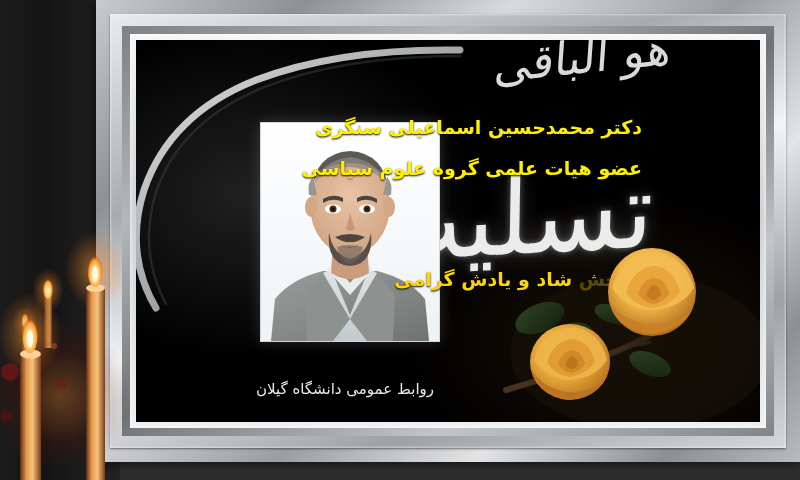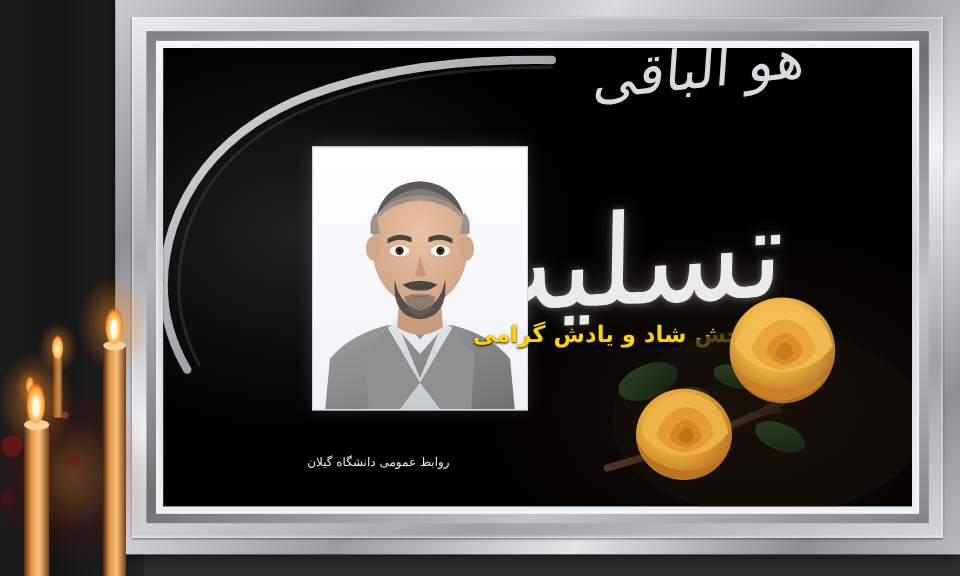--- a/index.html
+++ b/index.html
@@ -98,21 +98,21 @@
   .line2{margin-top:22px;}
   .line3{
     position:absolute;right:118px;top:228px;
     color:#ffd400;font-size:19px;font-weight:bold;white-space:nowrap;
     text-shadow:0 1px 2px #000;
   }
 
   
   .signature{
     position:absolute;left:120px;top:340px;
-    color:#e9e9e9;font-size:10px;white-space:nowrap;
+    color:#e9e9e9;font-size:15px;white-space:nowrap;
     text-shadow:0 1px 2px #000;
   }
 
   
   .roses{position:absolute;right:0px;bottom:0px;width:260px;height:180px;pointer-events:none;}
   .roses svg{display:block;width:100%;height:100%;}
 
   
   .candles{position:absolute;left:0;bottom:0;width:120px;height:250px;pointer-events:none;}
   .candles svg{display:block;width:100%;height:100%;}
@@ -215,20 +215,24 @@
           <linearGradient id="swg" x1="0" y1="0" x2="1" y2="1">
             <stop offset="0%" stop-color="#f2f4f5"></stop>
             <stop offset="45%" stop-color="#b9bcbe"></stop>
             <stop offset="100%" stop-color="#6a6d70"></stop>
           </linearGradient>
         </defs>
         <path d="M420 10 Q300 8 216 40 Q130 74 104 150 Q84 214 116 268" fill="none" stroke="url(#swg)" stroke-width="7" stroke-linecap="round" opacity=".92"></path>
         <path d="M420 16 Q302 16 222 48 Q140 82 116 152 Q98 212 126 264" fill="none" stroke="#3a3d3f" stroke-width="2.5" stroke-linecap="round" opacity=".5"></path>
       </svg>
 
+      <div class="txt-block">
+        <div class="line1">دکتر محمدحسین اسماعیلی سنگری</div>
+        <div class="line2">عضو هیات علمی گروه علوم سیاسی</div>
+      </div>
 
       <div class="line3">روحش شاد و یادش گرامی</div>
 
       <div class="signature">روابط عمومی دانشگاه گیلان</div>
 
       <div class="roses">
         <svg viewBox="0 0 260 180" aria-hidden="true">
           <defs>
             <radialGradient id="rose1" cx="42%" cy="38%" r="65%">
               <stop offset="0%" stop-color="#ffd98a"></stop>

